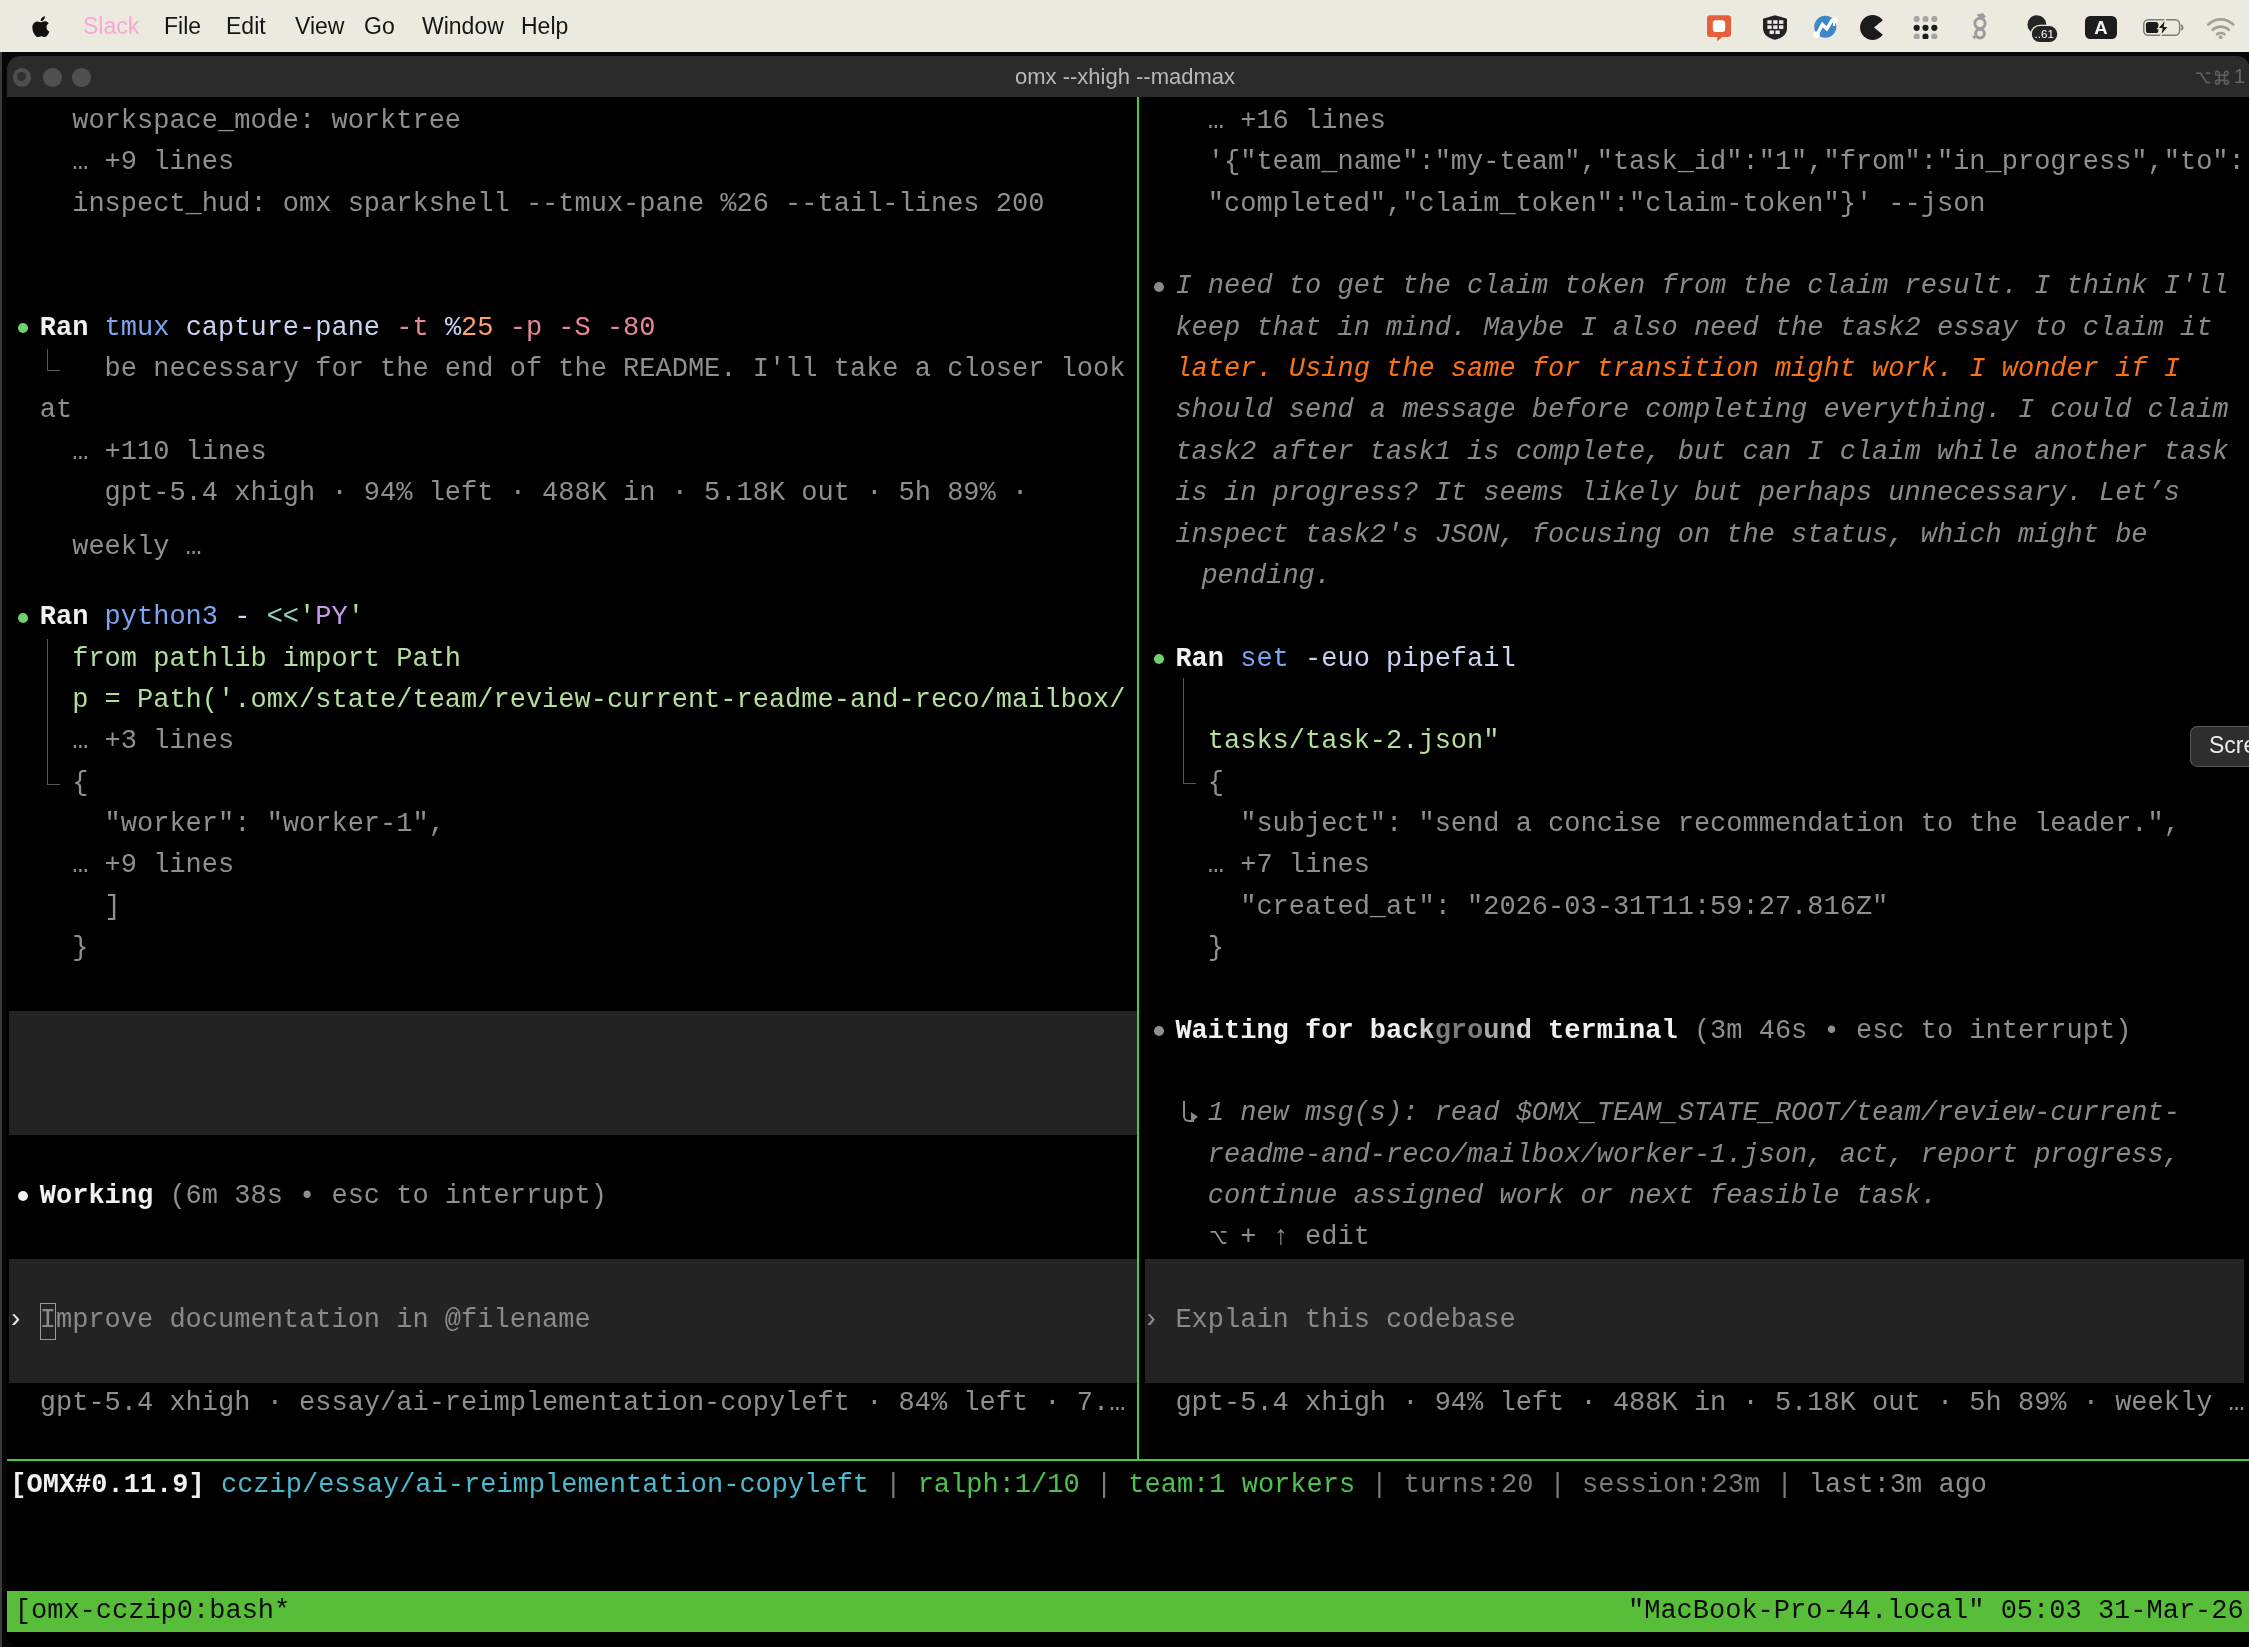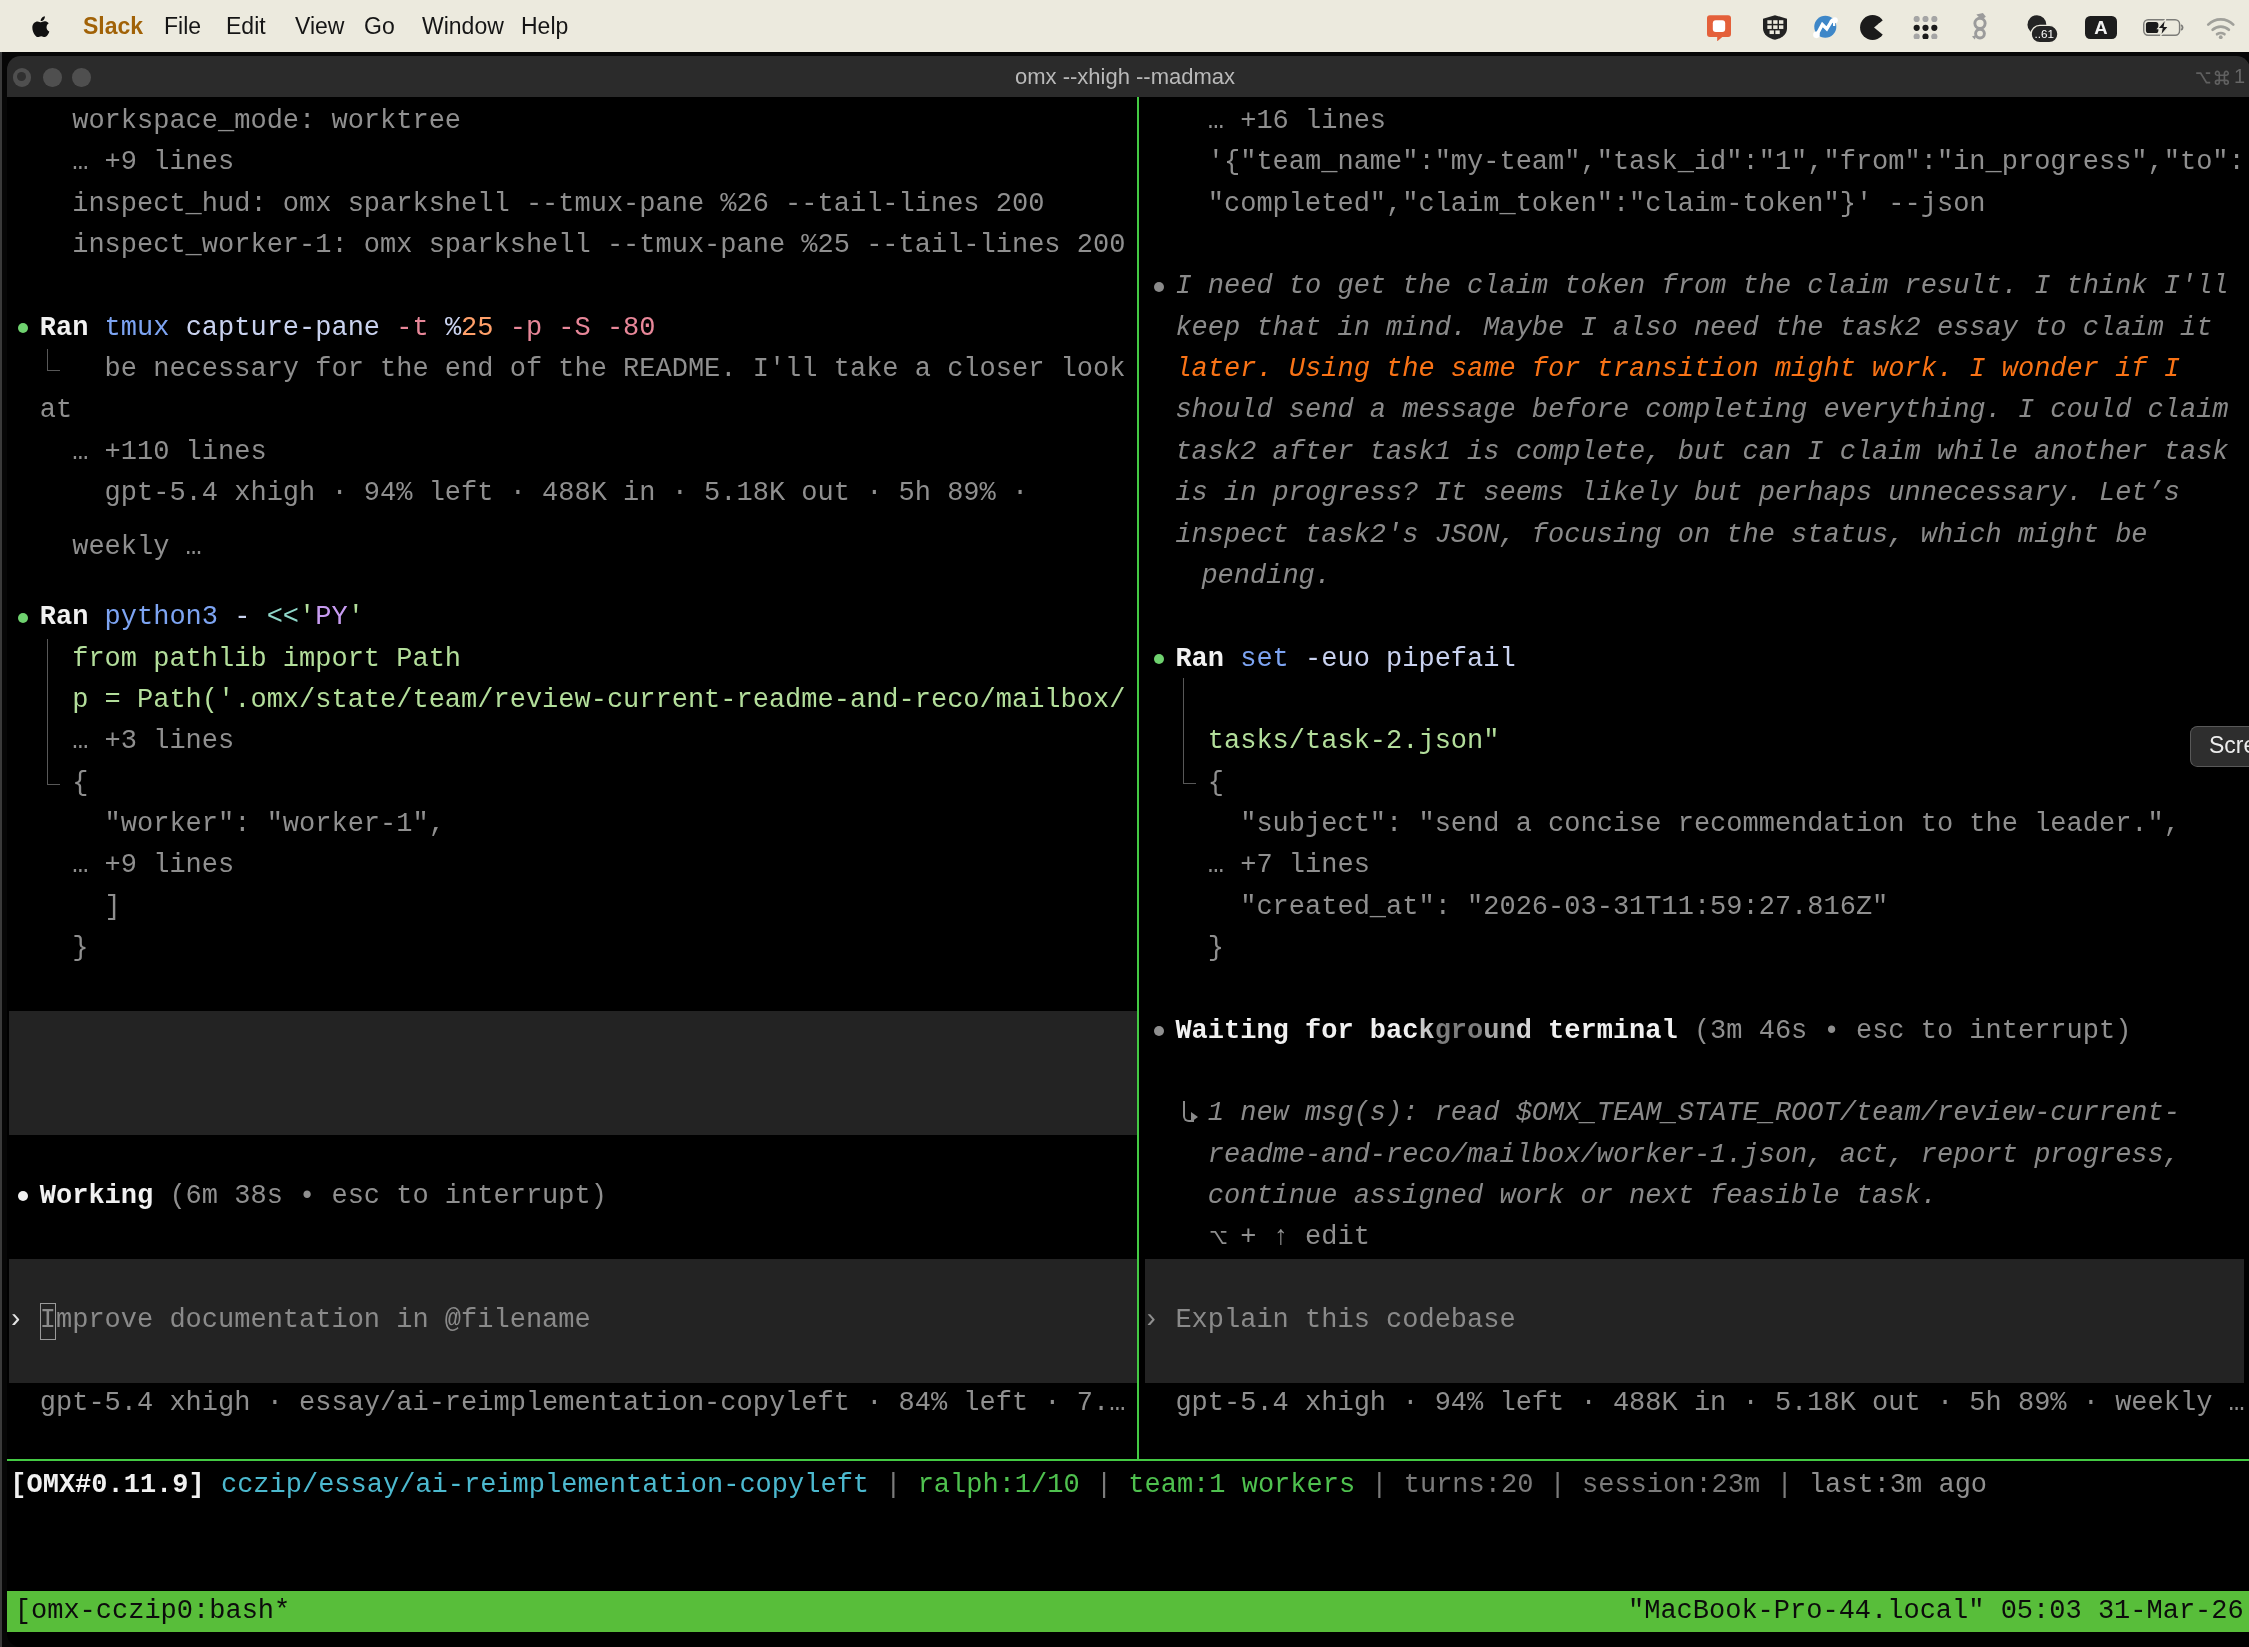--- a/index.html
+++ b/index.html
@@ -7,21 +7,21 @@
 .m i{font-style:italic}
 .dot{position:absolute;width:10.3px;height:10.3px;border-radius:50%}
 .tree{position:absolute;border-left:1.5px solid #585858;border-bottom:1.5px solid #585858}
 </style></head>
 <body>
 <div id="s">
 <div style="position:absolute;left:0;top:0;width:2250px;height:52px;background:#eceade"></div>
 <svg style="position:absolute;left:32px;top:14.8px" width="19" height="23.6" viewBox="0 0 170 200">
 <path fill="#111" d="M150.4 69.2c-1.1.8-20.3 11.6-20.3 35.6 0 27.8 24.4 37.6 25.1 37.9-.1.6-3.9 13.4-12.9 26.4-8 11.5-16.4 22.9-29.1 22.9s-16-7.4-30.7-7.4c-14.3 0-19.4 7.6-31 7.6s-19.8-10.6-29.1-23.6C11.7 153.3 3 129.5 3 106.9c0-36.2 23.5-55.4 46.7-55.4 12.3 0 22.6 8.1 30.3 8.1 7.4 0 18.9-8.6 32.9-8.6 5.3 0 24.5.5 37.5 18.2zM105.6 35.9c5.8-6.9 9.9-16.5 9.9-26.1 0-1.3-.1-2.7-.4-3.8-9.4.4-20.7 6.3-27.4 14.2-5.3 6-10.3 15.6-10.3 25.3 0 1.5.2 2.9.3 3.4.6.1 1.6.2 2.5.2 8.5 0 19.1-5.7 25.4-13.2z"></path>
     </svg>
-<div style="position:absolute;left:83px;top:0;height:52px;line-height:52px;font-weight:bold;font-size:23px;color:#a16207">Slack</div>
+<div style="position:absolute;left:83px;top:0;height:52px;line-height:52px;font-weight:normal;font-size:23px;color:#f9a8d4">Slack</div>
 <div style="position:absolute;left:164px;top:0;height:52px;line-height:52px;font-size:23px;color:#151515">File</div>
 <div style="position:absolute;left:226px;top:0;height:52px;line-height:52px;font-size:23px;color:#151515">Edit</div>
 <div style="position:absolute;left:295px;top:0;height:52px;line-height:52px;font-size:23px;color:#151515">View</div>
 <div style="position:absolute;left:364px;top:0;height:52px;line-height:52px;font-size:23px;color:#151515">Go</div>
 <div style="position:absolute;left:422px;top:0;height:52px;line-height:52px;font-size:23px;color:#151515">Window</div>
 <div style="position:absolute;left:521px;top:0;height:52px;line-height:52px;font-size:23px;color:#151515">Help</div>
 <svg style="position:absolute;left:1707px;top:14.8px" width="24" height="26.6" viewBox="0 0 33 36">
 <path fill="#e4603a" d="M4 0 h25 a4 4 0 0 1 4 4 v22 a4 4 0 0 1 -4 4 h-8 l-7 6 v-6 h-10 a4 4 0 0 1 -4 -4 v-22 a4 4 0 0 1 4 -4 z"></path>
 <rect x="8" y="7" width="17" height="16" rx="4" fill="#fff"></rect>
     </svg>
@@ -105,21 +105,20 @@
 <div style="position:absolute;left:2234px;top:56px;height:41px;line-height:41px;color:#666;font-size:20px;font-family:'Liberation Sans',sans-serif">1</div>
 <div style="position:absolute;left:8.9px;top:1011px;width:1130px;height:124px;background:#232323"></div>
 <div style="position:absolute;left:8.9px;top:1259px;width:1130px;height:124px;background:#232323"></div>
 <div style="position:absolute;left:1145px;top:1259px;width:1099px;height:124px;background:#232323"></div>
 <div style="position:absolute;left:1137px;top:97px;width:2.2px;height:1362px;background:#44ca44"></div>
 <div style="position:absolute;left:7.4px;top:1459px;width:2243px;height:2.2px;background:#44ca44"></div>
 <div style="position:absolute;left:0;top:0;width:1137px;height:1648px;overflow:hidden">
 <div class="m" style="left:7.4px;top:101px;">    workspace_mode: worktree</div>
 <div class="m" style="left:7.4px;top:142px;">    … +9 lines</div>
 <div class="m" style="left:7.4px;top:184px;">    inspect_hud: omx sparkshell --tmux-pane %26 --tail-lines 200</div>
-<div class="m" style="left:7.4px;top:225px;">    inspect_worker-1: omx sparkshell --tmux-pane %25 --tail-lines 200</div>
 <div class="m" style="left:7.4px;top:308px;">  <b>Ran</b> <span style="color:#7da4f2">tmux</span> <span style="color:#c9d2ef">capture-pane</span> <span style="color:#e88799">-t</span> <span style="color:#c9d2ef">%</span><span style="color:#ffa06a">25</span> <span style="color:#e88799">-p</span> <span style="color:#e88799">-S</span> <span style="color:#e88799">-80</span></div>
 <div class="dot" style="left:17.7px;top:323px;background:#6fd26f"></div>
 <div class="m" style="left:7.4px;top:349px;">      be necessary for the end of the README. I'll take a closer look</div>
 <div class="m" style="left:7.4px;top:390px;">  at</div>
 <div class="m" style="left:7.4px;top:432px;">    … +110 lines</div>
 <div class="m" style="left:7.4px;top:473px;">      gpt-5.4 xhigh · 94% left · 488K in · 5.18K out · 5h 89% ·</div>
 <div class="m" style="left:7.4px;top:527px;">    weekly …</div>
 <div class="m" style="left:7.4px;top:597px;">  <b>Ran</b> <span style="color:#7da4f2">python3</span> <span style="color:#c9d2ef">-</span> <span style="color:#8fd7c9">&lt;&lt;</span><span style="color:#b3de9b">'</span><span style="color:#c79bf0">PY</span><span style="color:#b3de9b">'</span></div>
 <div class="dot" style="left:17.7px;top:613px;background:#6fd26f"></div>
 <div class="m" style="left:7.4px;top:639px;"><span style="color:#b3de9b">    from pathlib import Path</span></div>

